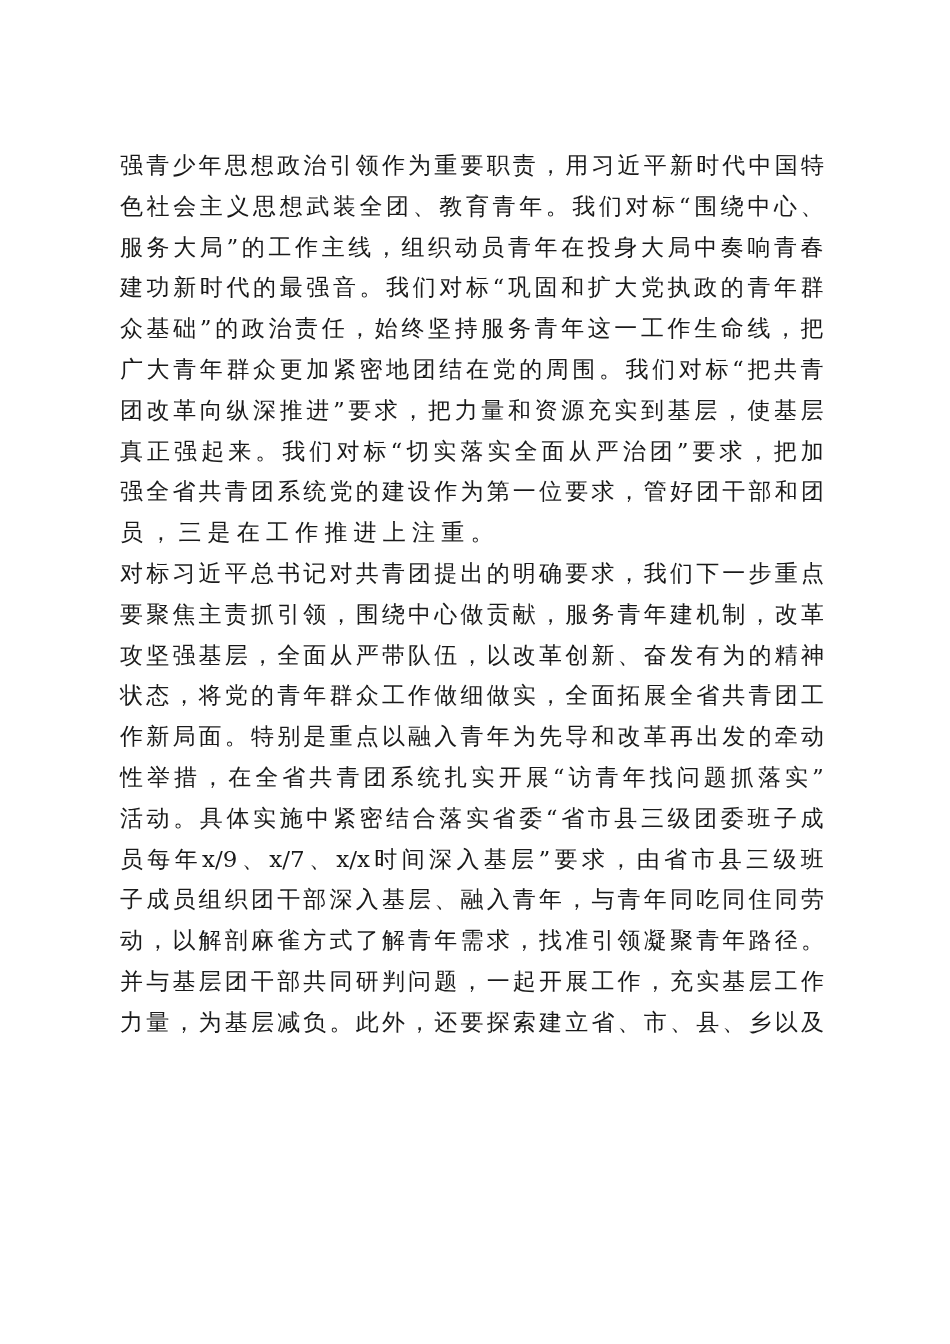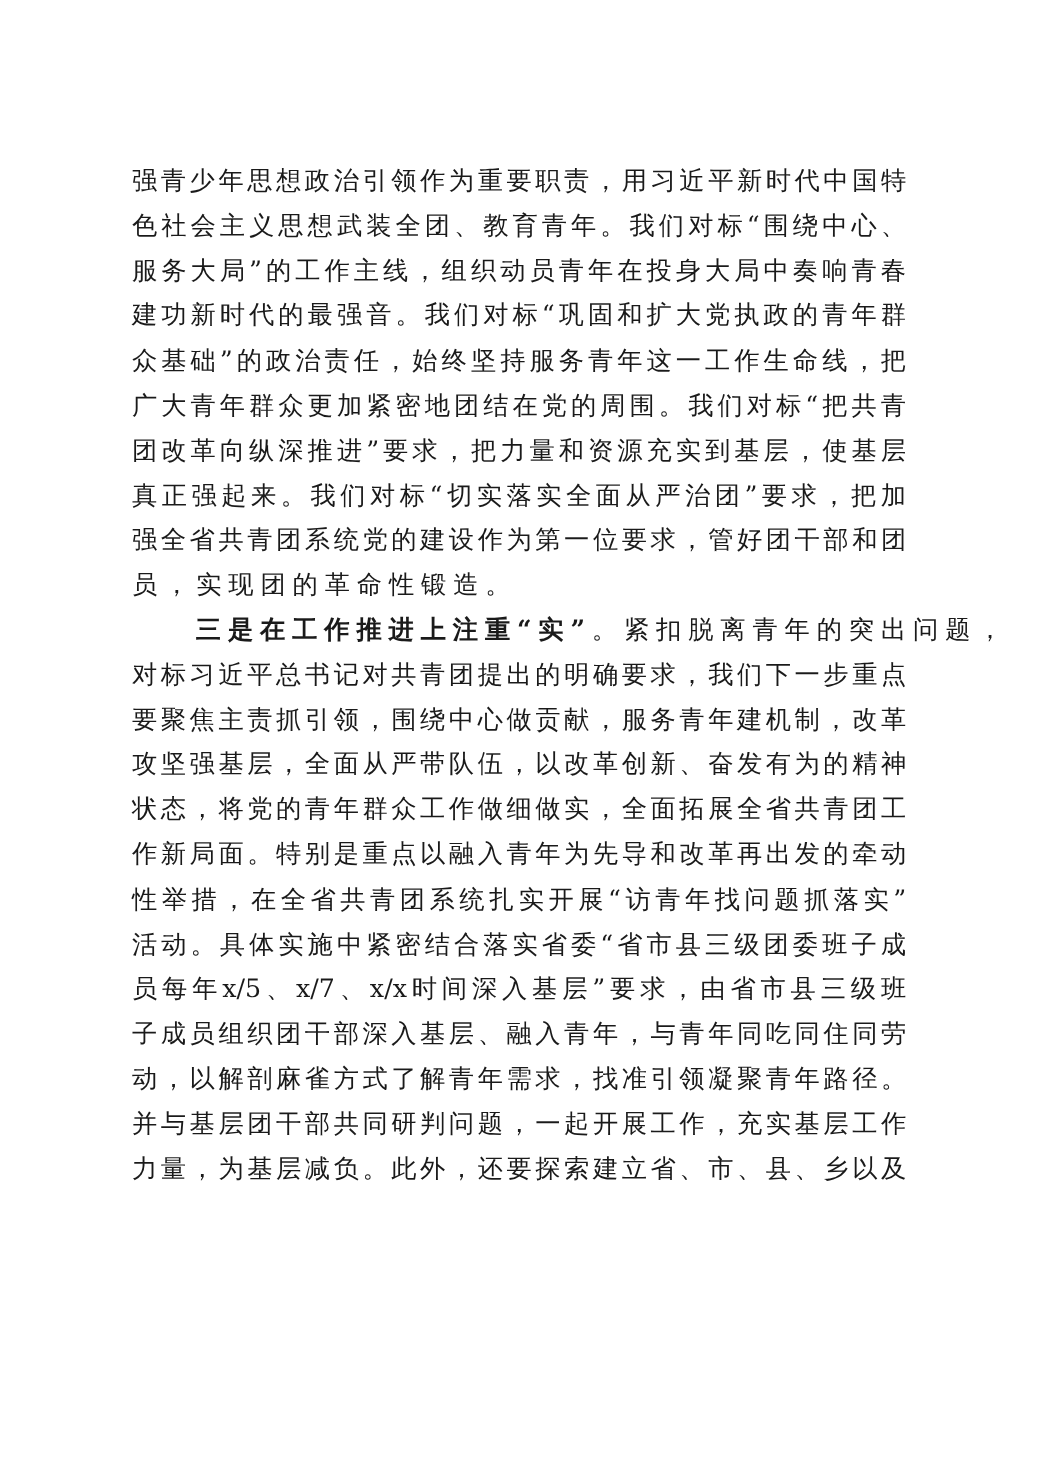--- a/index.html
+++ b/index.html
@@ -314,27 +314,24 @@
           <span class="ch">求</span>
           <span class="ch">，</span>
           <span class="ch">管</span>
           <span class="ch">好</span>
           <span class="ch">团</span>
           <span class="ch">干</span>
           <span class="ch">部</span>
           <span class="ch">和</span>
           <span class="ch">团</span>
         </div>
-      <div class="line plain">员，实现团的革命性锻造。</div>
+      <div class="line plain">员，三是在工作推进上注重。</div>
     </div>
 
     <div>
-      <div class="line plain">
-        <span class="indent"></span><span class="heading-run">三是在工作推进上注重“实”</span><span>。紧扣脱离青年的突出问题，</span>
-      </div>
       <div class="line">
           <span class="ch">对</span>
           <span class="ch">标</span>
           <span class="ch">习</span>
           <span class="ch">近</span>
           <span class="ch">平</span>
           <span class="ch">总</span>
           <span class="ch">书</span>
           <span class="ch">记</span>
           <span class="ch">对</span>
@@ -528,21 +525,21 @@
           <span class="ch">团</span>
           <span class="ch">委</span>
           <span class="ch">班</span>
           <span class="ch">子</span>
           <span class="ch">成</span>
         </div>
       <div class="line">
           <span class="ch">员</span>
           <span class="ch">每</span>
           <span class="ch">年</span>
-          <span class="ch">x/5</span>
+          <span class="ch">x/9</span>
           <span class="ch">、</span>
           <span class="ch">x/7</span>
           <span class="ch">、</span>
           <span class="ch">x/x</span>
           <span class="ch">时</span>
           <span class="ch">间</span>
           <span class="ch">深</span>
           <span class="ch">入</span>
           <span class="ch">基</span>
           <span class="ch">层</span>

